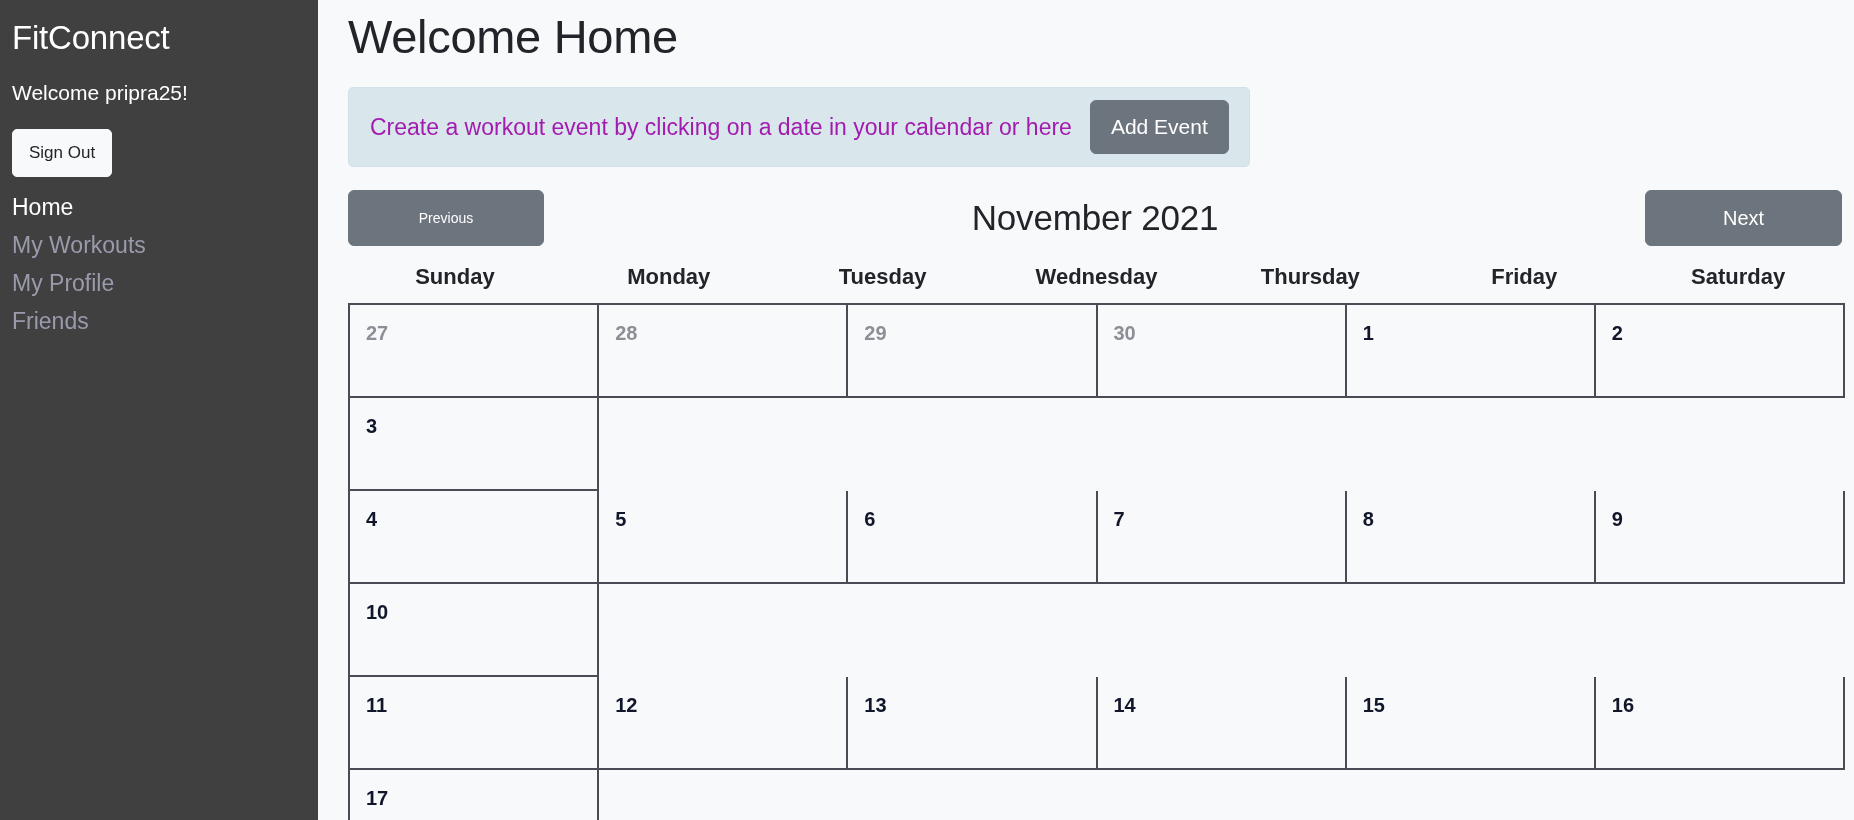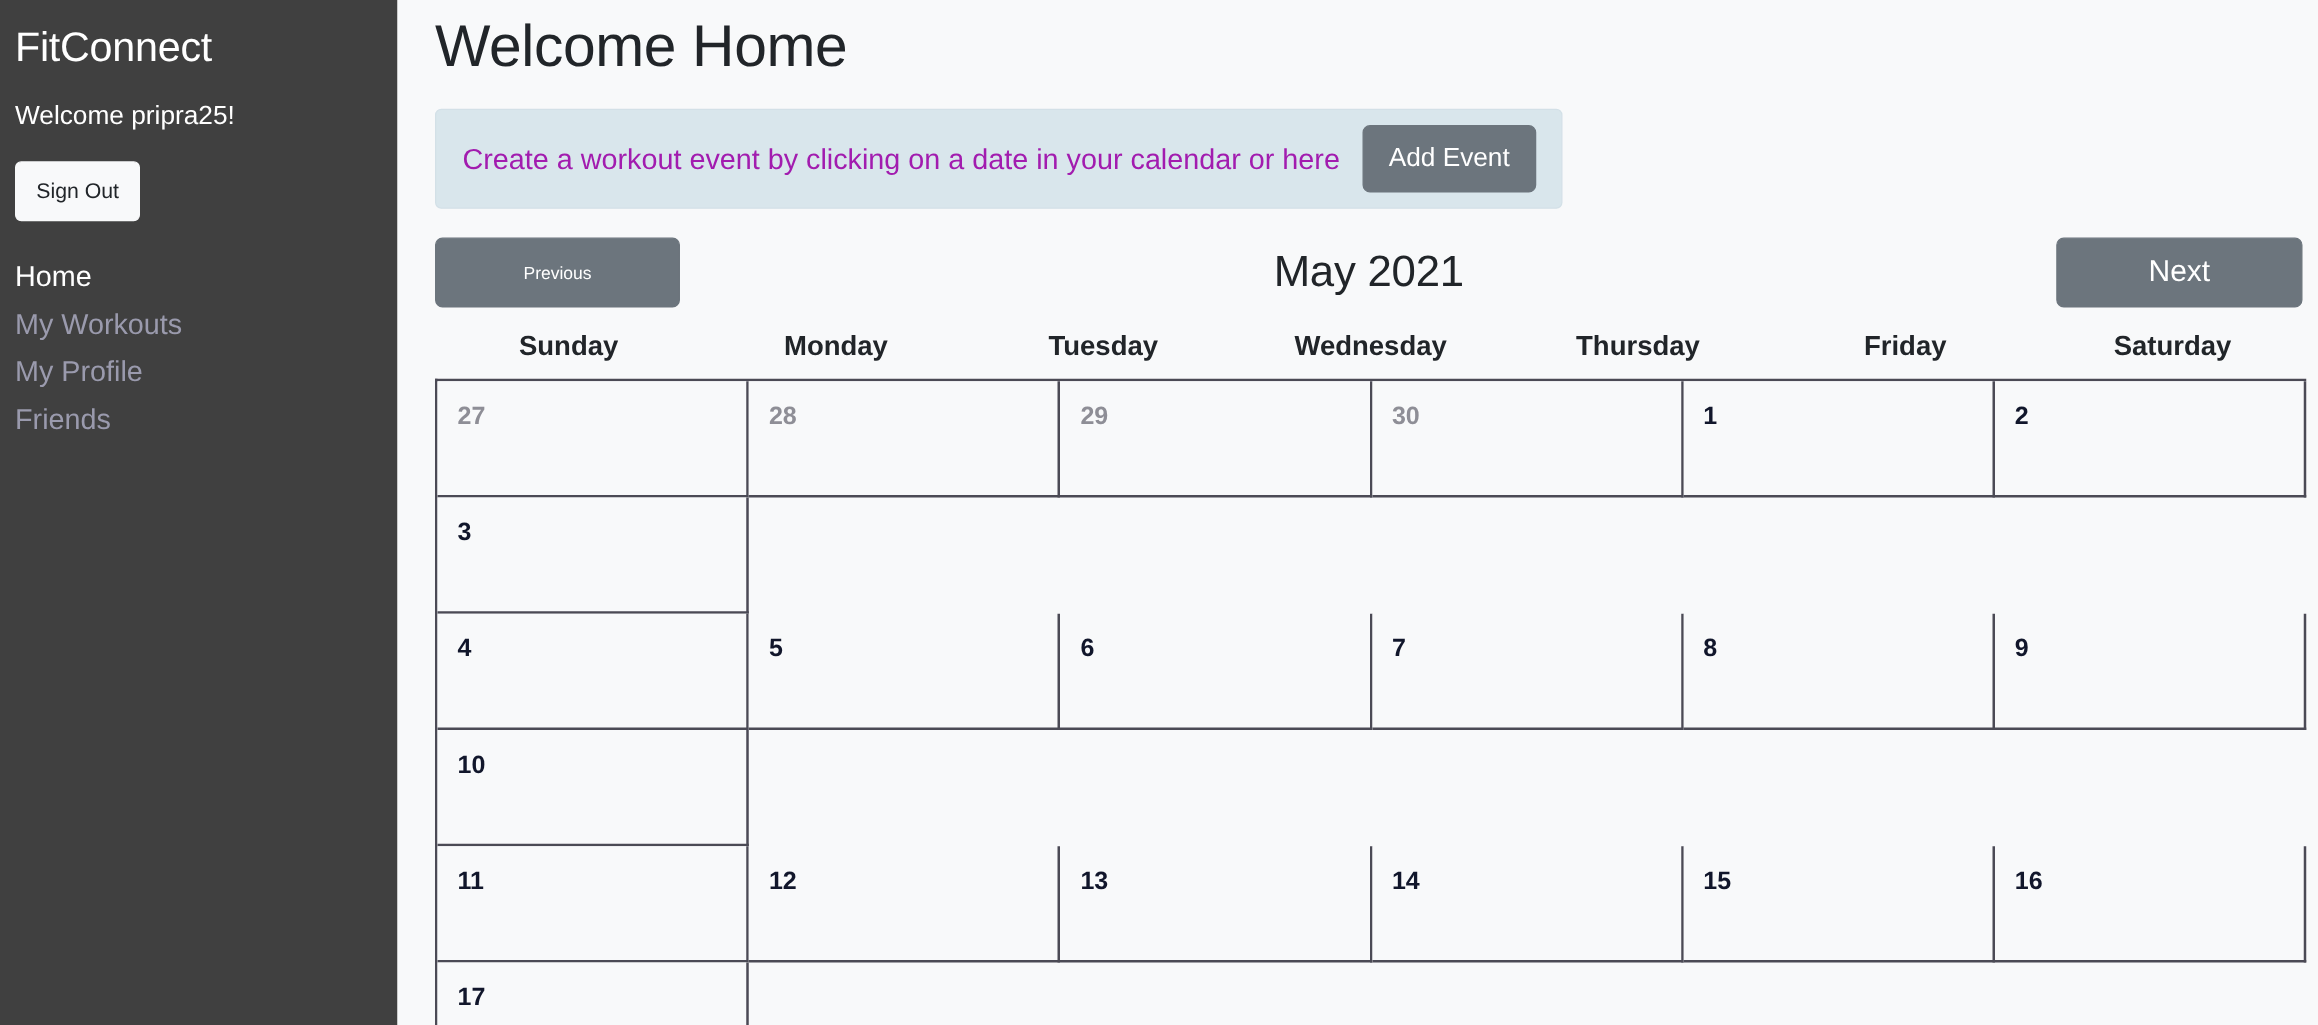--- a/index.html
+++ b/index.html
@@ -54,21 +54,21 @@
     border-radius: 5px;
     font-size: 17px;
     line-height: 20px;
     font-family: "Liberation Sans", sans-serif;
     padding: 13px 16px;
     cursor: pointer;
   }
 
   .nav-list {
     list-style: none;
-    margin-top: 25px;
+    margin-top: 11px;
   }
 
   .nav-item {
     font-size: 23px;
     line-height: 38px;
     color: #9a9aad;
     cursor: pointer;
     white-space: nowrap;
   }
 
@@ -141,21 +141,21 @@
     width: 196px;
     height: 56px;
     padding: 0;
     font-size: 14px;
   }
 
   .btn-next {
     width: 197px;
     height: 56px;
     padding: 0;
-    font-size: 24px;
+    font-size: 20px;
     margin-left: auto;
   }
 
   .month-title {
     position: absolute;
     left: 0; right: 0;
     text-align: center;
     font-size: 35px;
     line-height: 42px;
     color: #212529;
@@ -235,21 +235,21 @@
 
     <h1 class="page-title">Welcome Home</h1>
 
     <div class="alert-bar">
       <span class="alert-text">Create a workout event by clicking on a date in your calendar or here</span>
       <button class="btn-gray">Add Event</button>
     </div>
 
     <div class="month-nav">
       <button class="btn-gray btn-prev">Previous</button>
-      <div class="month-title">May 2021</div>
+      <div class="month-title">November 2021</div>
       <button class="btn-gray btn-next">Next</button>
     </div>
 
     <div class="weekday-row">
       <div class="weekday-cell">Sunday</div>
       <div class="weekday-cell">Monday</div>
       <div class="weekday-cell">Tuesday</div>
       <div class="weekday-cell">Wednesday</div>
       <div class="weekday-cell">Thursday</div>
       <div class="weekday-cell">Friday</div>

